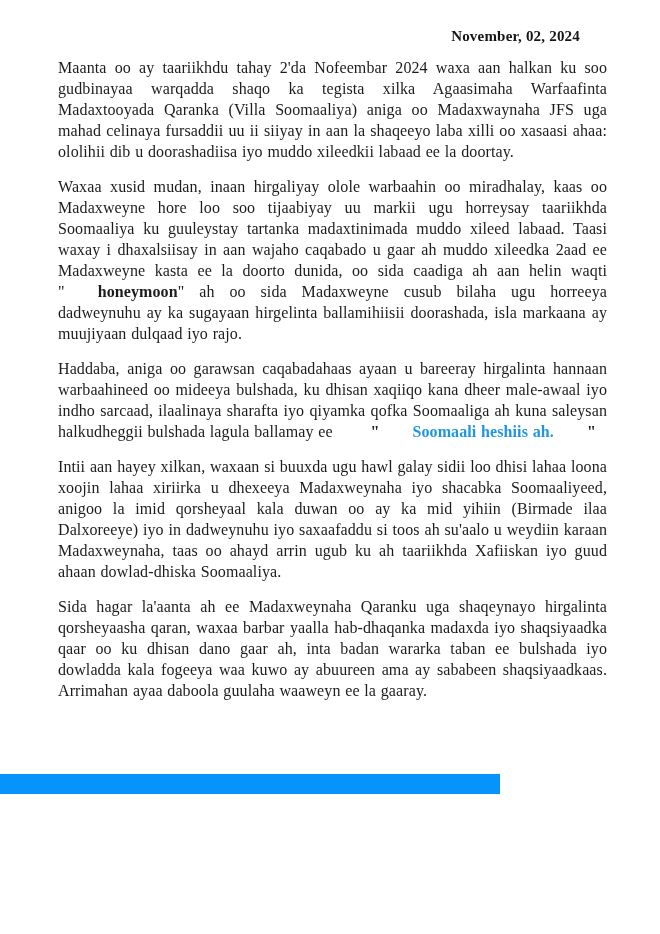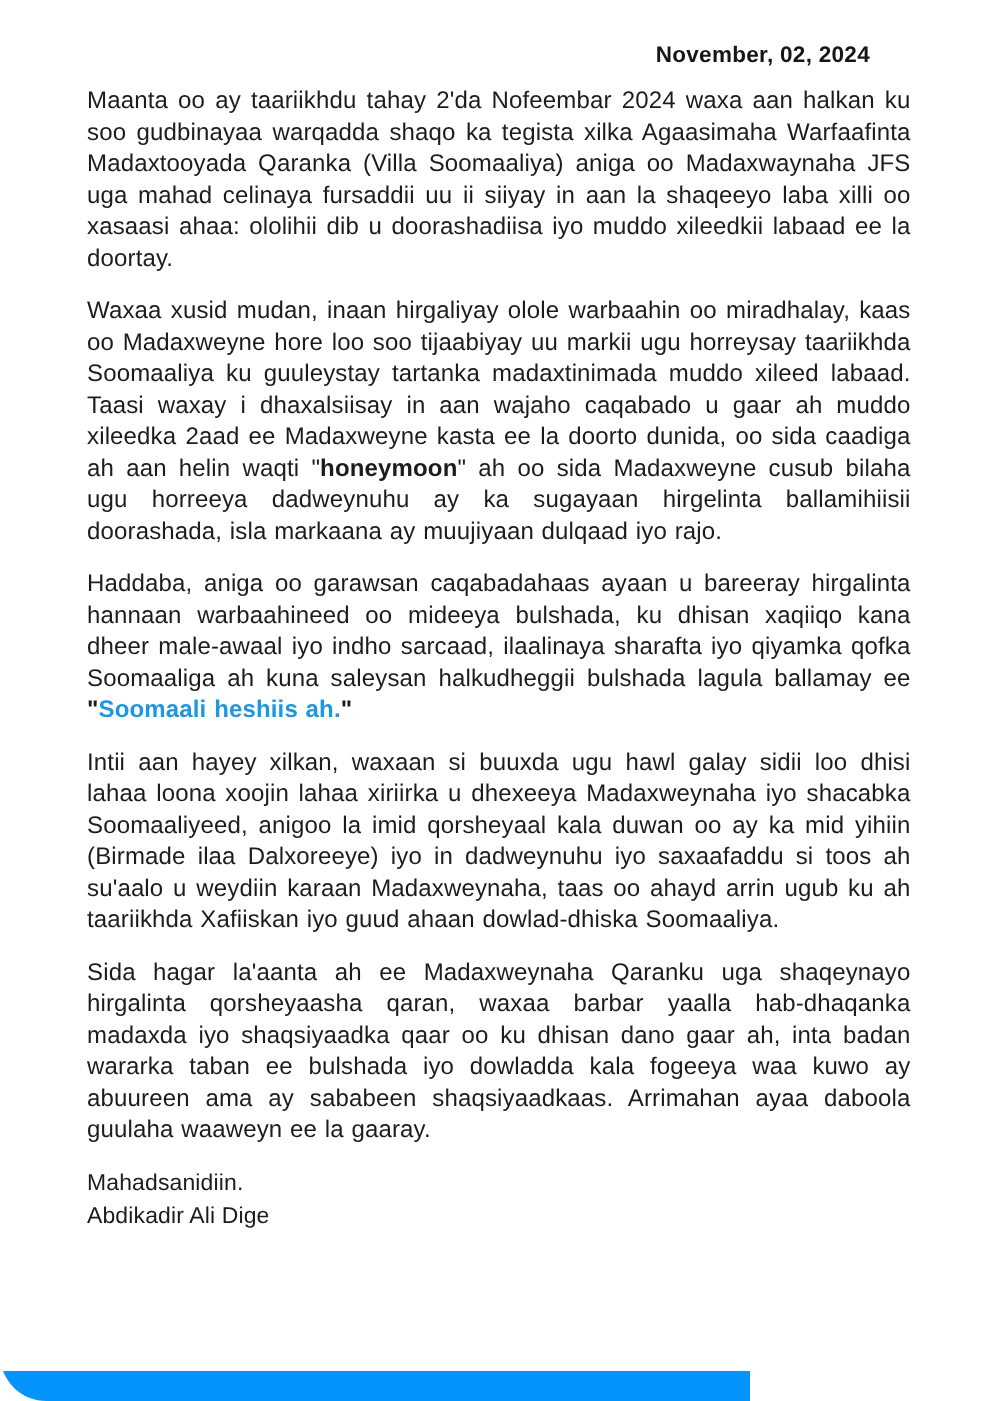--- a/index.html
+++ b/index.html
@@ -1,25 +1,24 @@
 <!DOCTYPE html>
 <html><head>
 <meta charset="utf-8">
 <style>
   html, body { margin: 0; padding: 0; background: #ffffff; }
   .page {
     position: relative;
     width: 660px;
-    height: 934px;
+    height: 794px;
     background: #ffffff;
-    font-family: Liberation Sans, sans-serif;
+    font-family: Liberation Serif, serif;
     color: #1c1c1c;
     overflow: hidden;
     box-sizing: border-box;
-    border-radius: 31px;
   }
   .date-line {
     position: absolute;
     top: 28px;
     right: 80px;
     font-size: 15px;
     font-weight: 700;
     letter-spacing: 0.2px;
     color: #161616;
     white-space: nowrap;
@@ -32,21 +31,21 @@
   }
   .para {
     margin: 0 0 14px 0;
     font-size: 16px;
     line-height: 21px;
     text-align: justify;
     text-justify: inter-word;
     letter-spacing: 0.1px;
     word-spacing: 0.6px;
   }
-  .para span.run-bold { font-weight: 700; }
+  .para span.run-bold { font-weight: 700; margin-left: 33px; }
   .closing-block {
     margin-top: 6px;
     font-size: 15.3px;
     line-height: 22px;
     letter-spacing: 0.1px;
   }
   .accent-bar {
     position: absolute;
     left: 0;
     bottom: 0;
@@ -62,21 +61,17 @@
 
   <div class="date-line">November, 02, 2024</div>
 
   <div class="content">
     <p class="para"><span>Maanta oo ay taariikhdu tahay 2'da Nofeembar 2024 waxa aan halkan ku soo gudbinayaa warqadda shaqo ka tegista xilka Agaasimaha Warfaafinta Madaxtooyada Qaranka (Villa Soomaaliya) aniga oo Madaxwaynaha JFS uga mahad celinaya fursaddii uu ii siiyay in aan la shaqeeyo laba xilli oo xasaasi ahaa: ololihii dib u doorashadiisa iyo muddo xileedkii labaad ee la doortay.</span></p>
     <p class="para"><span>Waxaa xusid mudan, inaan hirgaliyay olole warbaahin oo miradhalay, kaas oo Madaxweyne hore loo soo tijaabiyay uu markii ugu horreysay taariikhda Soomaaliya ku guuleystay tartanka madaxtinimada muddo xileed labaad. Taasi waxay i dhaxalsiisay in aan wajaho caqabado u gaar ah muddo xileedka 2aad ee Madaxweyne kasta ee la doorto dunida, oo sida caadiga ah aan helin waqti "</span><span class="run-bold">honeymoon</span><span>" ah oo sida Madaxweyne cusub bilaha ugu horreeya dadweynuhu ay ka sugayaan hirgelinta ballamihiisii doorashada, isla markaana ay muujiyaan dulqaad iyo rajo.</span></p>
     <p class="para"><span>Haddaba, aniga oo garawsan caqabadahaas ayaan u bareeray hirgalinta hannaan warbaahineed oo mideeya bulshada, ku dhisan xaqiiqo kana dheer male-awaal iyo indho sarcaad, ilaalinaya sharafta iyo qiyamka qofka Soomaaliga ah kuna saleysan halkudheggii bulshada lagula ballamay ee </span><span class="run-bold">"</span><span class="run-bold" style="color: rgb(30, 150, 224);">Soomaali heshiis ah.</span><span class="run-bold">"</span></p>
     <p class="para"><span>Intii aan hayey xilkan, waxaan si buuxda ugu hawl galay sidii loo dhisi lahaa loona xoojin lahaa xiriirka u dhexeeya Madaxweynaha iyo shacabka Soomaaliyeed, anigoo la imid qorsheyaal kala duwan oo ay ka mid yihiin (Birmade ilaa Dalxoreeye) iyo in dadweynuhu iyo saxaafaddu si toos ah su'aalo u weydiin karaan Madaxweynaha, taas oo ahayd arrin ugub ku ah taariikhda Xafiiskan iyo guud ahaan dowlad-dhiska Soomaaliya.</span></p>
     <p class="para"><span>Sida hagar la'aanta ah ee Madaxweynaha Qaranku uga shaqeynayo hirgalinta qorsheyaasha qaran, waxaa barbar yaalla hab-dhaqanka madaxda iyo shaqsiyaadka qaar oo ku dhisan dano gaar ah, inta badan wararka taban ee bulshada iyo dowladda kala fogeeya waa kuwo ay abuureen ama ay sababeen shaqsiyaadkaas. Arrimahan ayaa daboola guulaha waaweyn ee la gaaray.</span></p>
 
-    <div class="closing-block">
-      <span>Mahadsanidiin.</span><br>
-      <span>Abdikadir Ali Dige</span>
-    </div>
   </div>
 
   <div class="accent-bar" style="background: rgb(4, 148, 251);"></div>
 
 </div>
 
 </body></html>

